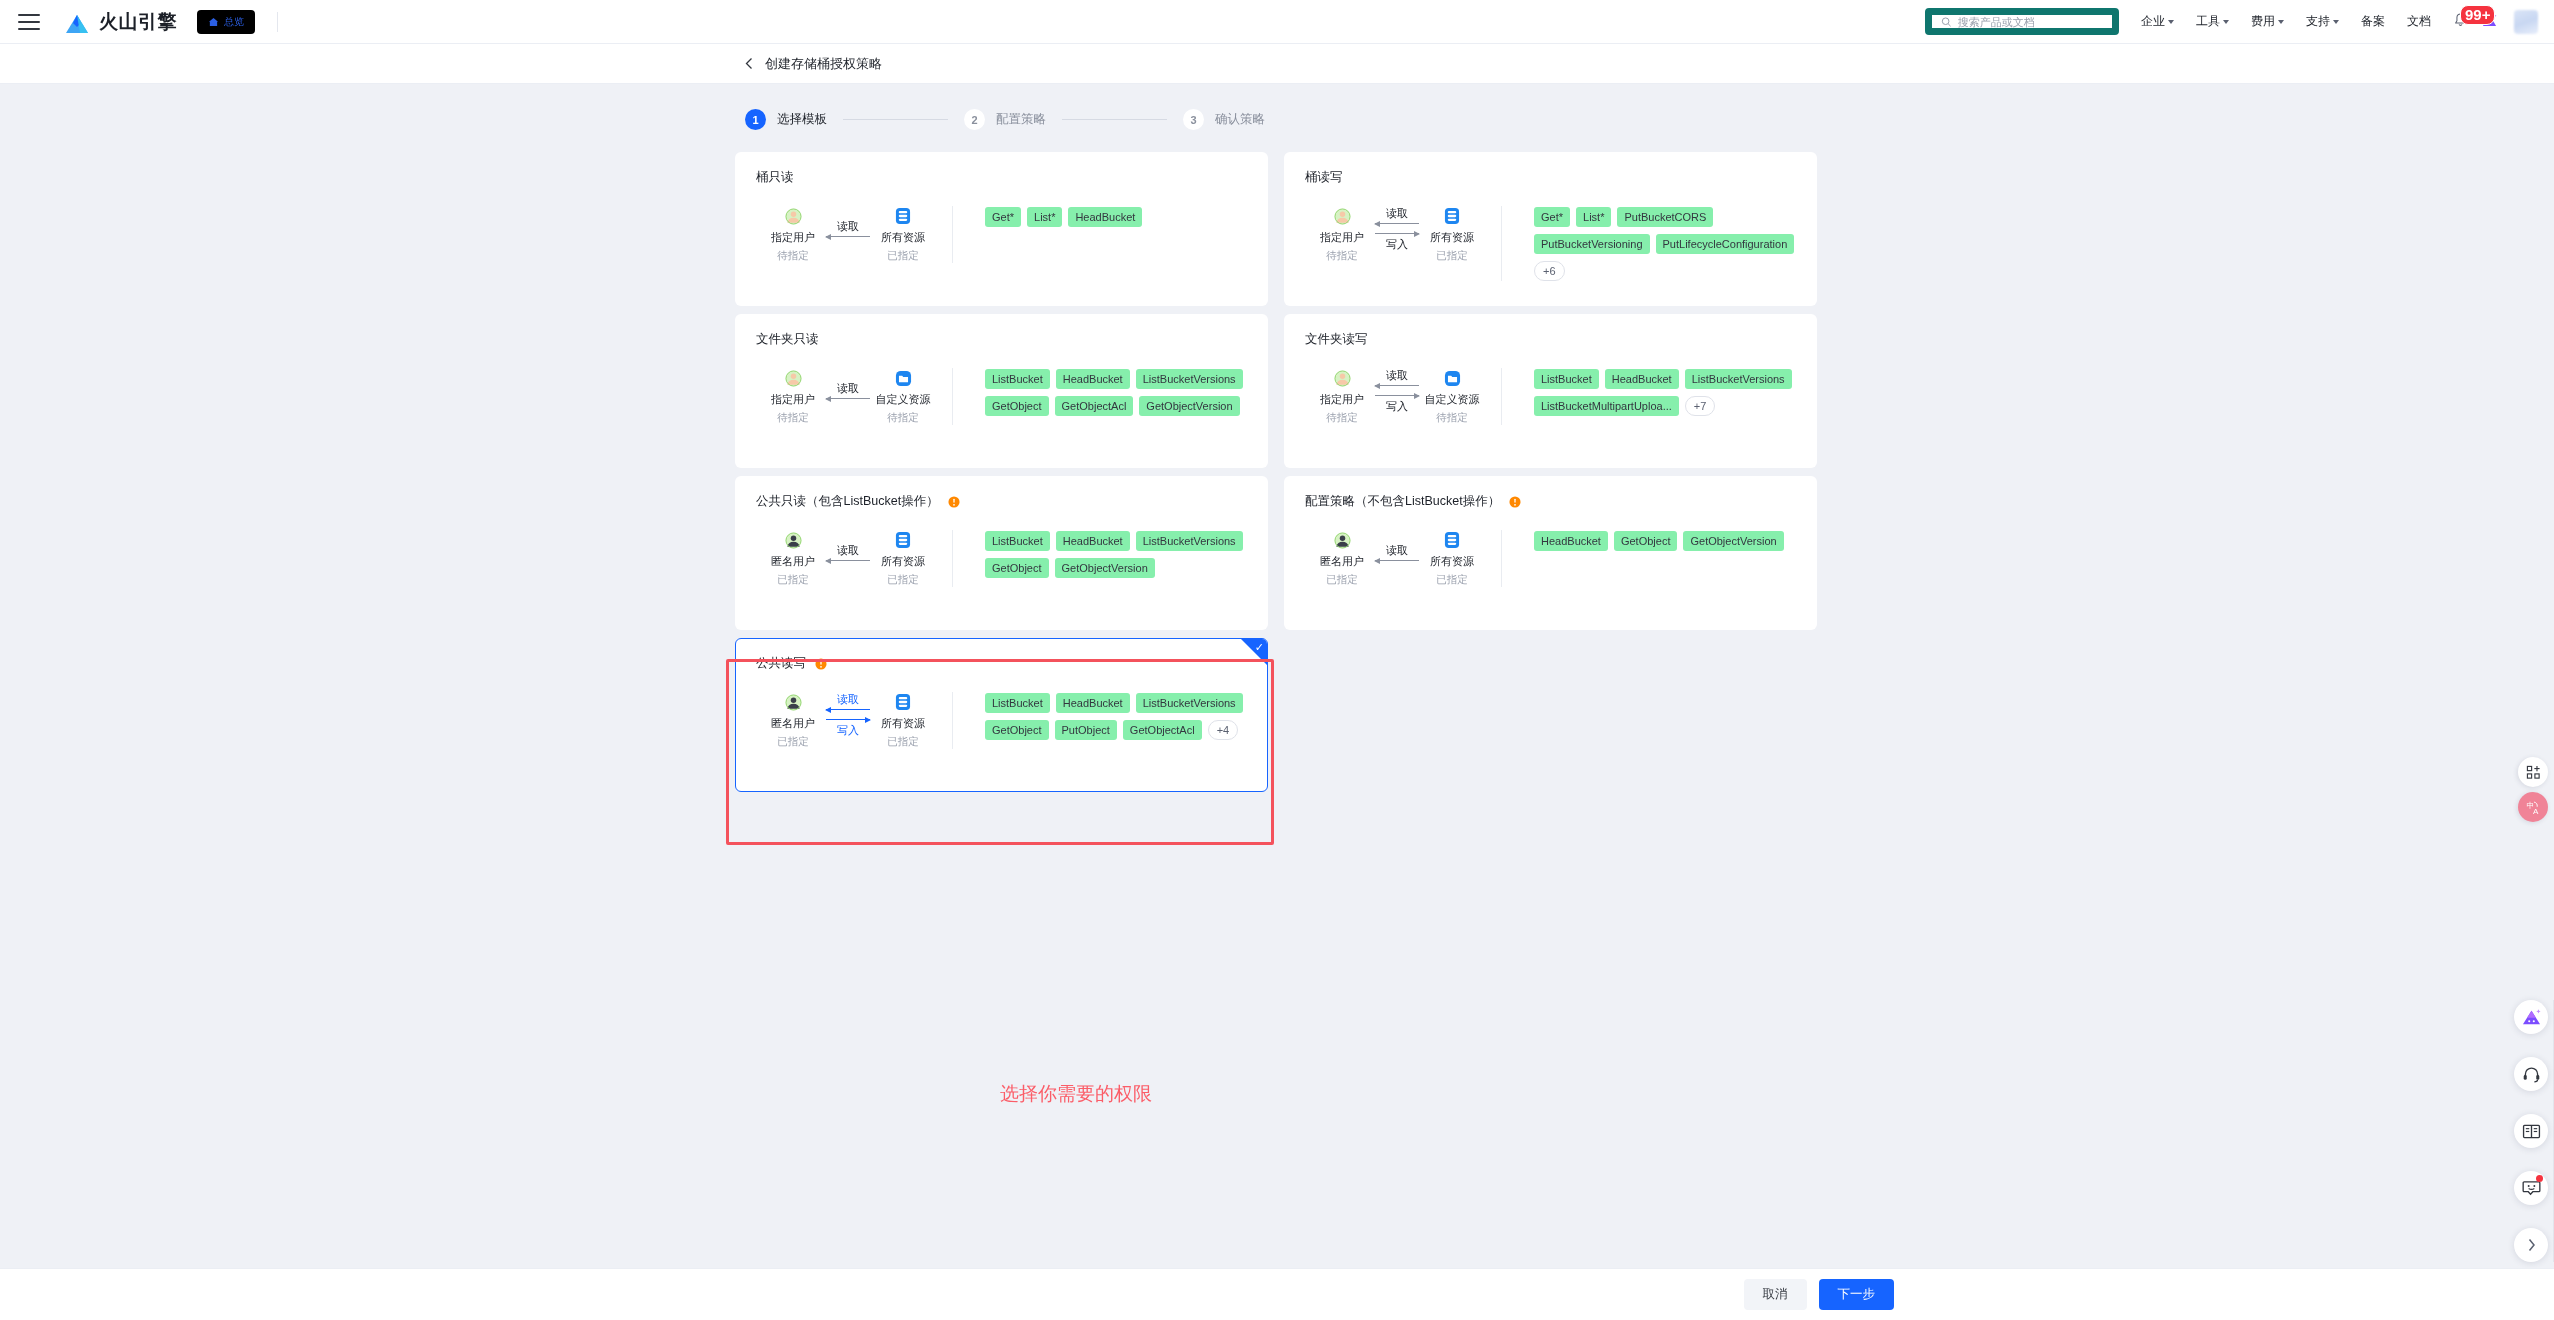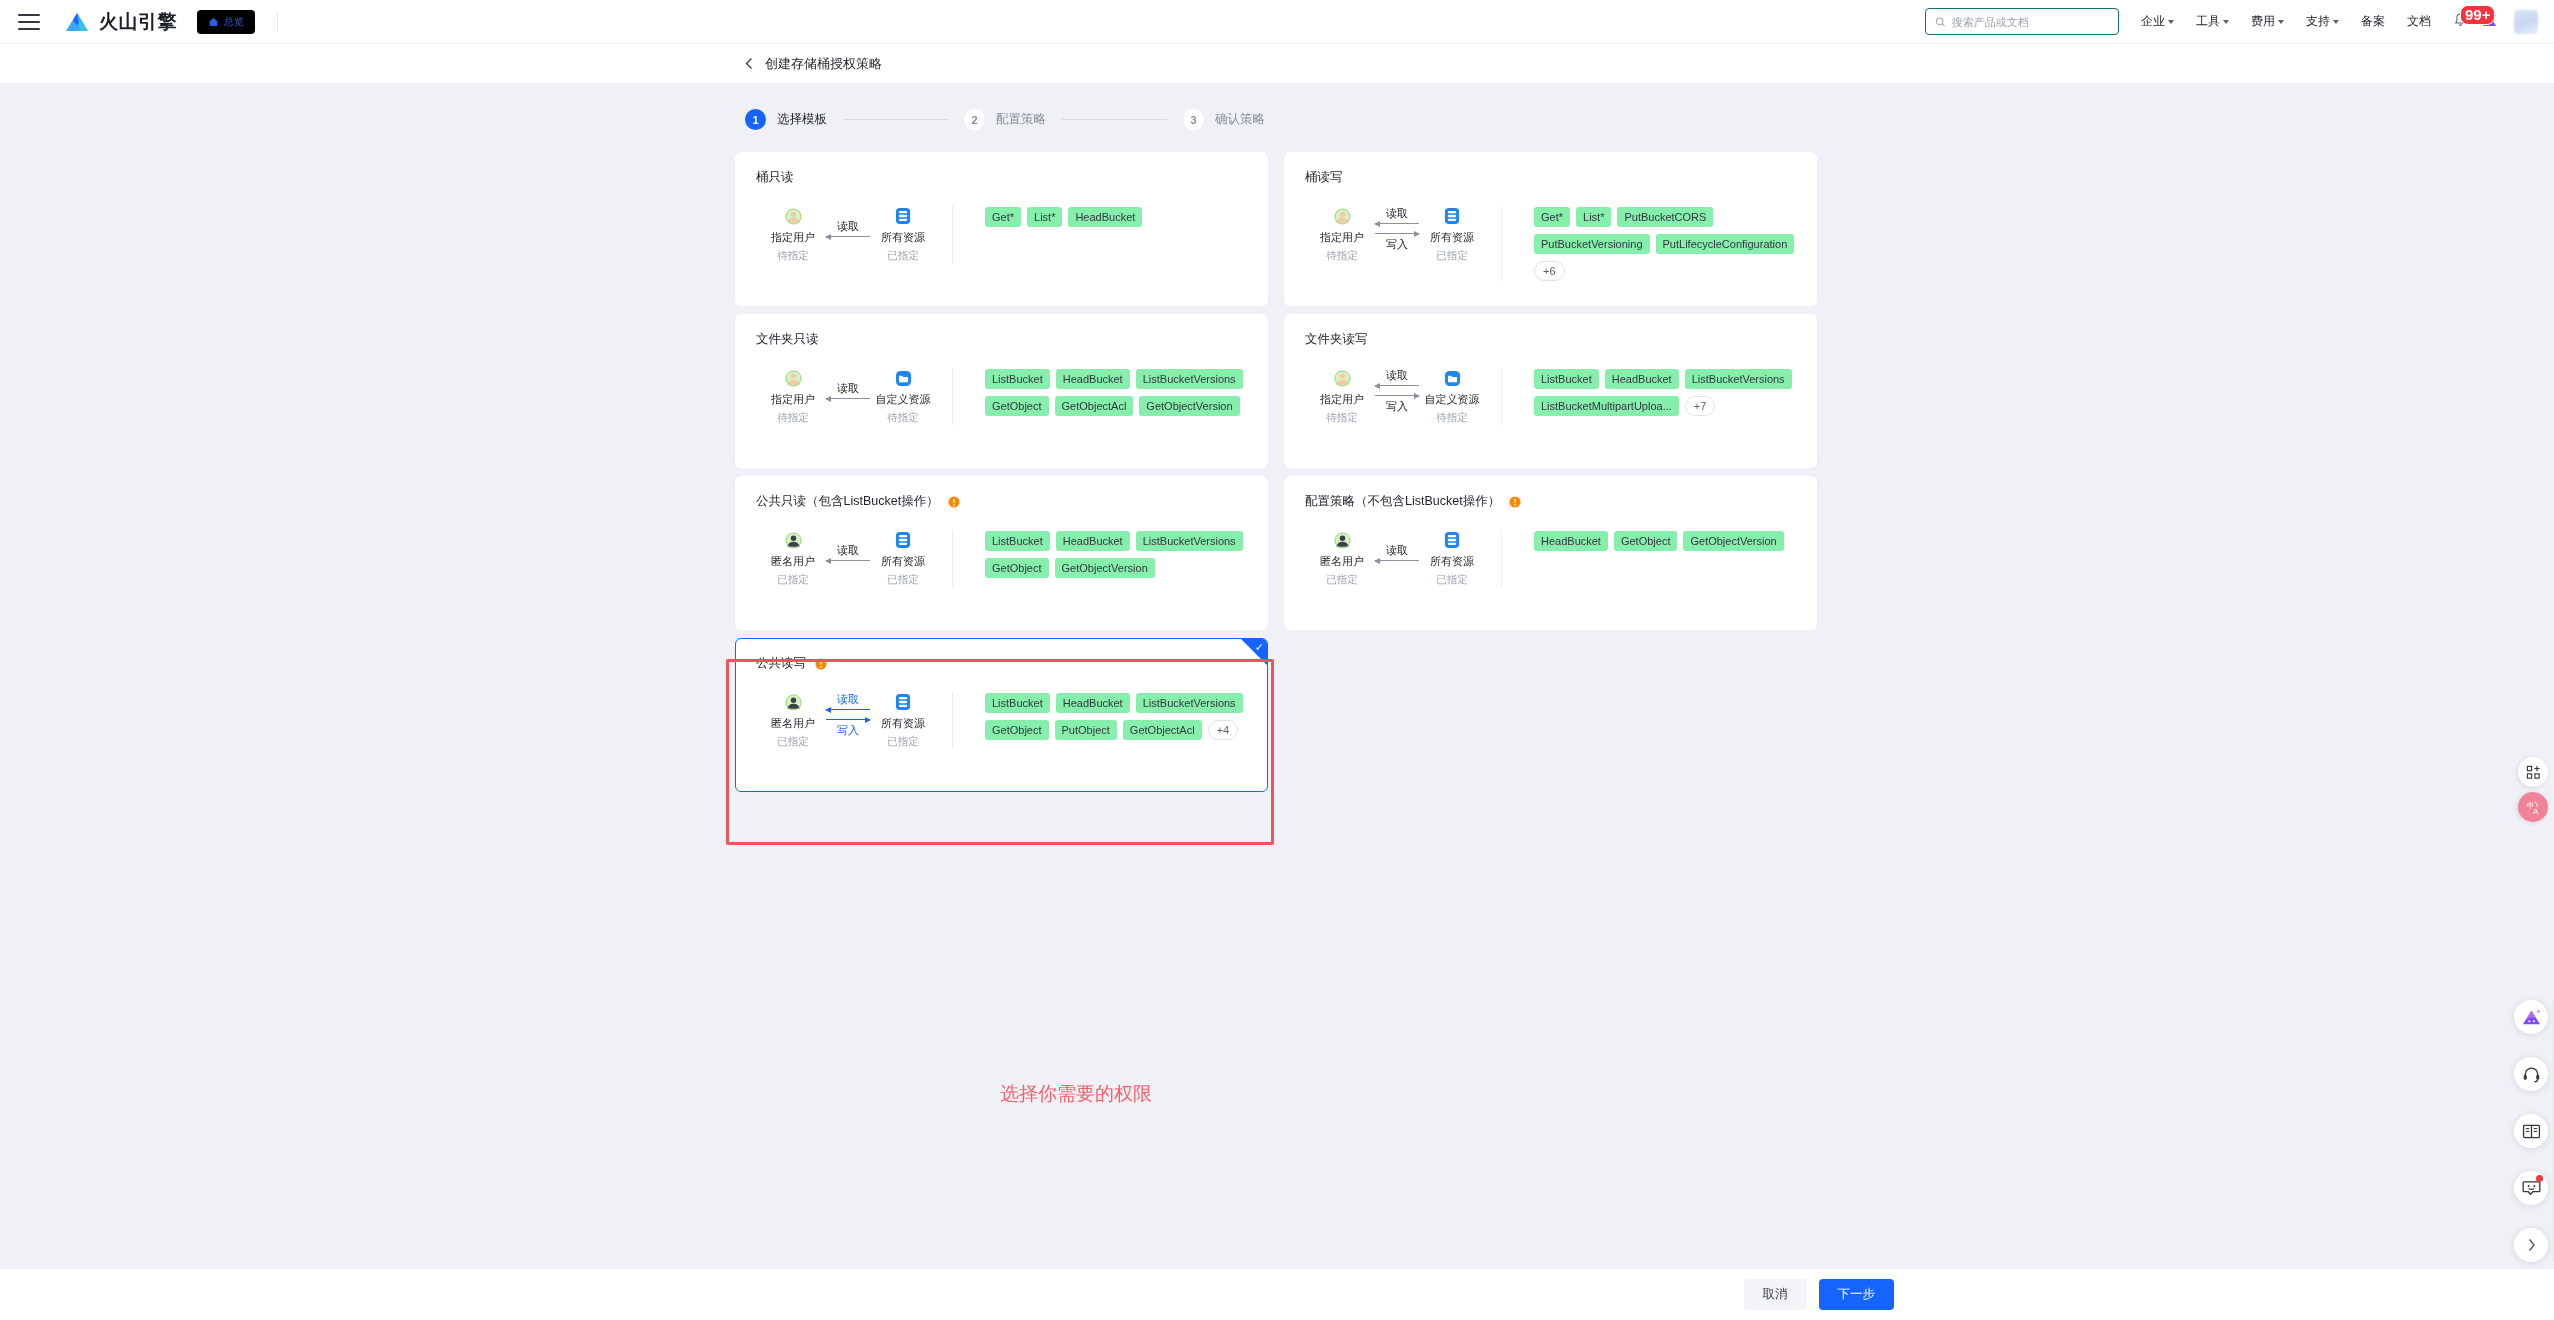--- a/index.html
+++ b/index.html
@@ -11,35 +11,35 @@
   }
 
   
   .topbar {
     position: absolute; top: 0; left: 0; width: 2554px; height: 44px;
     background: #ffffff; display: flex; align-items: center;
     border-bottom: 1px solid #ebeef4;
   }
   .hamburger { width: 22px; height: 16px; margin-left: 18px; display:flex; flex-direction:column; justify-content:space-between; cursor:pointer; }
   .hamburger i { display:block; height:2px; background:#33373f; border-radius:1px; }
-  .brand { display:flex; align-items:center; margin-left: 24px; }
+  .brand { display:flex; align-items:flex-end; margin-left: 24px; }
   .brand-logo { width: 26px; height: 22px; position: relative; }
   .brand-logo svg { display:block; }
   .brand-name { font-size: 19px; font-weight: 700; color: #1c2028; margin-left: 9px; letter-spacing: .5px; }
   .overview-pill {
     display:flex; align-items:center; gap:5px; margin-left: 20px;
     background:#000000; color:#2b5fe3; font-size:10px; border-radius:4px;
     padding: 5px 11px; cursor:pointer;
   }
   .home-ico { width:11px; height:10px; }
   .vdiv { width:1px; height:20px; background:#e4e7ee; margin-left:22px; }
 
   .topbar-right { margin-left:auto; display:flex; align-items:center; padding-right: 16px; gap: 0; }
   .searchbox {
-    width: 194px; height: 27px; border:1px solid #0f766e; border-radius:4px;
+    width: 194px; height: 27px; border:7px solid #0f766e; border-radius:4px;
     display:flex; align-items:center; padding: 0 9px; gap:6px; background:#fff;
   }
   .searchbox input {
     border:none; outline:none; font-size:11px; color:#33373f; width:100%;
     font-family:"Liberation Sans", sans-serif; background:transparent;
   }
   .searchbox input::placeholder { color:#9aa0ad; }
   .navitem {
     font-size:12px; color:#1c2028; margin-left:22px; display:flex; align-items:center; gap:3px; cursor:pointer;
   }

